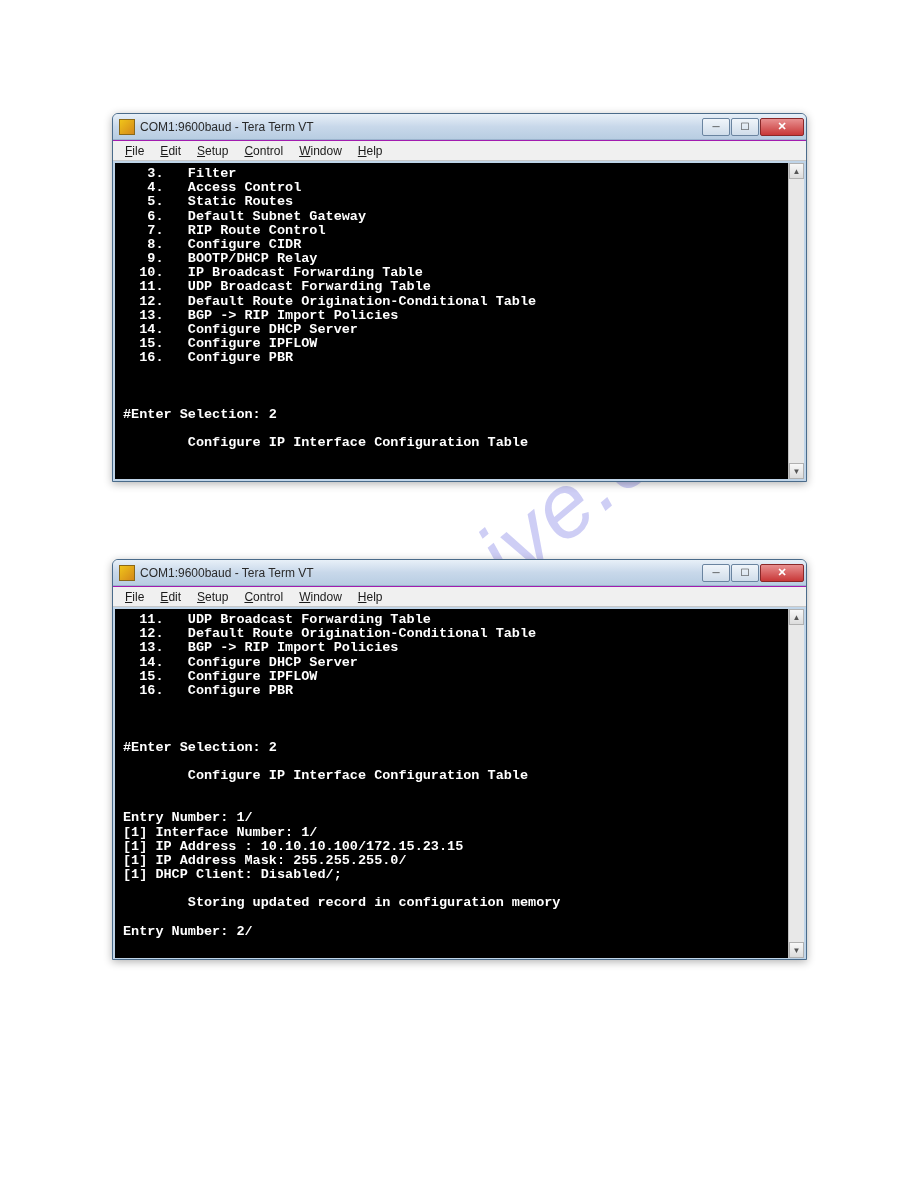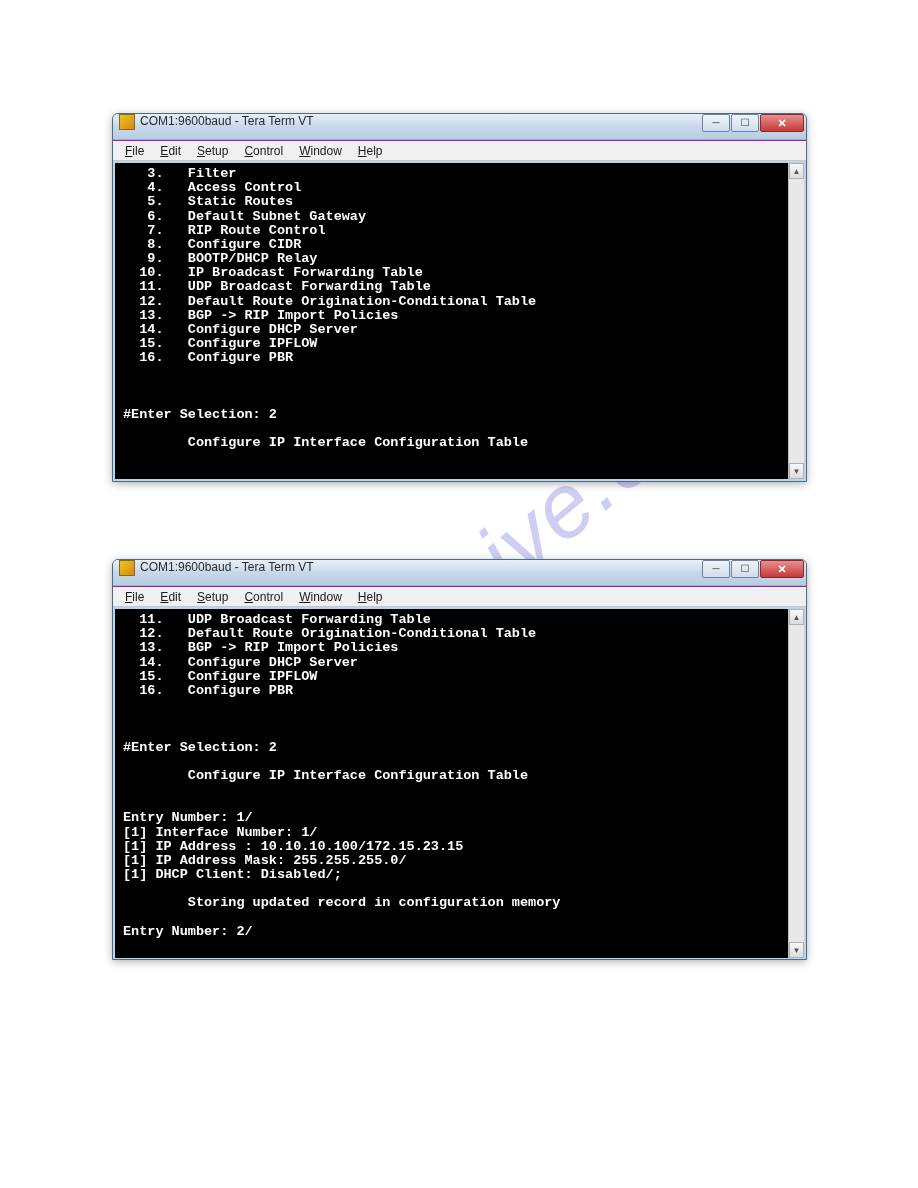--- a/index.html
+++ b/index.html
@@ -31,21 +31,21 @@
       box-shadow: 0 2px 8px rgba(0,0,0,0.3);
       z-index: 2;
     }
     .window1 { left: 112px; top: 113px; width: 695px; height: 369px; }
     .window2 { left: 112px; top: 559px; width: 695px; height: 401px; }
     .titlebar {
       height: 26px;
       background: linear-gradient(to bottom, #e8f0f8 0%, #c8d8ea 50%, #b8cde2 100%);
       border-radius: 5px 5px 0 0;
       display: flex;
-      align-items: flex-start;
+      align-items: center;
       padding: 0 2px 0 6px;
       border-bottom: 1px solid #9ab3cc;
     }
     .app-icon {
       width: 16px;
       height: 16px;
       background: linear-gradient(135deg, #f0c419, #d4881a);
       border: 1px solid #8a6818;
       margin-right: 5px;
     }

